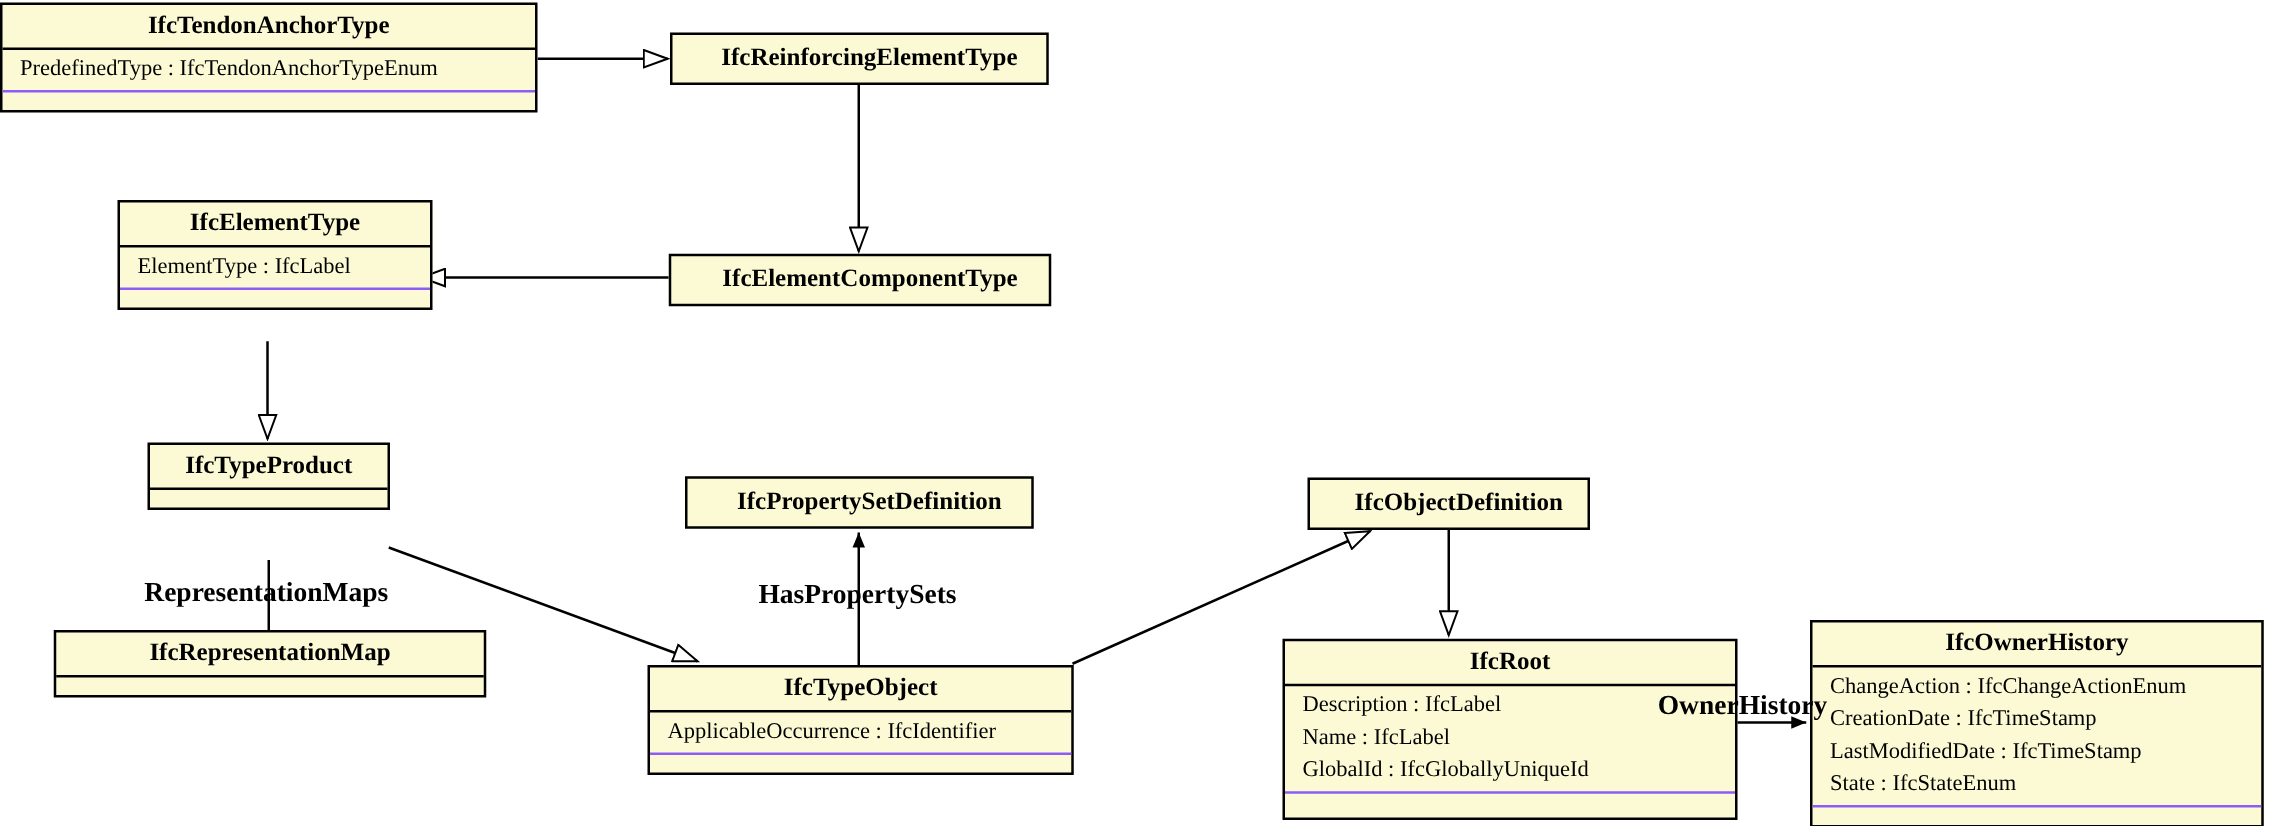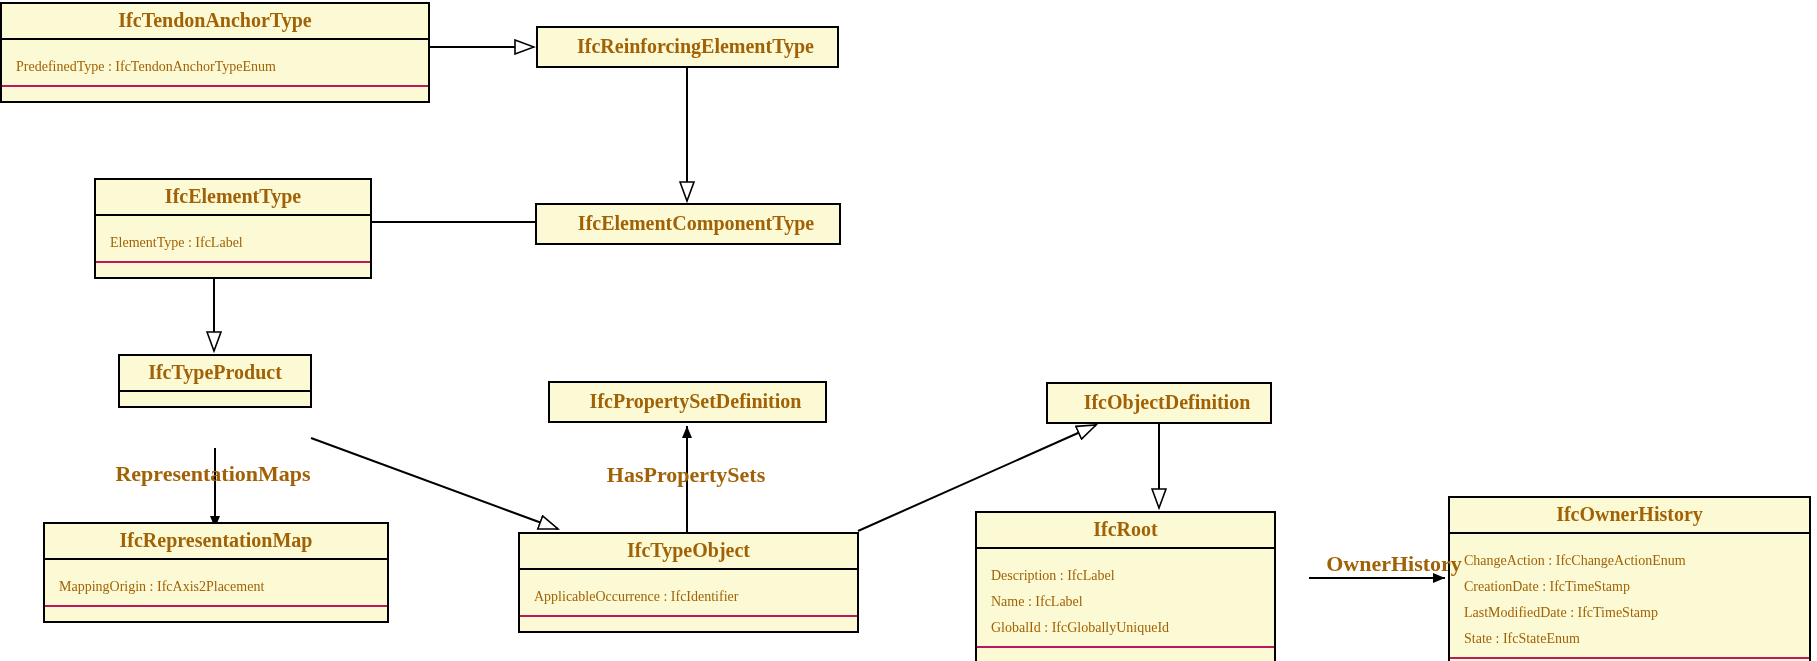--- a/index.html
+++ b/index.html
@@ -7,21 +7,21 @@
     padding: 0;
     background: #ffffff;
   }
   #canvas {
     position: relative;
     width: 1817px;
     height: 661px;
     background: #ffffff;
     overflow: hidden;
     font-family: "Liberation Serif", "DejaVu Serif", serif;
-    color: #a16207;
+    color: #000000;
   }
   #edges {
     position: absolute;
     left: 0;
     top: 0;
     pointer-events: none;
   }
   .uml-node {
     position: absolute;
     box-sizing: border-box;
@@ -34,23 +34,23 @@
     text-align: center;
     padding: 5px 12px 6px 12px;
     border-bottom: 2px solid #000000;
     white-space: nowrap;
   }
   .uml-node.single .node-title {
     border-bottom: none;
     padding: 7px 14px 8px 30px;
   }
   .node-attrs {
-    font-size: 14px;
-    padding: 14px 10px 5px 14px;
-    border-bottom: 2px solid #be185d;
+    font-size: 18px;
+    padding: 1px 10px 5px 14px;
+    border-bottom: 2px solid #8b5cf6;
   }
   .attr-line {
     line-height: 26px;
     white-space: nowrap;
   }
   .node-empty {
     height: 14px;
   }
   .node-empty.tall {
     height: 19px;
@@ -96,21 +96,21 @@
     <div class="node-attrs">
       <div class="attr-line">PredefinedType : IfcTendonAnchorTypeEnum</div>
     </div>
     <div class="node-empty"></div>
   </div>
 
   <div class="uml-node single" style="left:536px; top:26px; width:303px;">
     <div class="node-title">IfcReinforcingElementType</div>
   </div>
 
-  <div class="uml-node" style="left:94px; top:178px; width:278px;">
+  <div class="uml-node" style="left:94px; top:160px; width:252px;">
     <div class="node-title">IfcElementType</div>
     <div class="node-attrs">
       <div class="attr-line">ElementType : IfcLabel</div>
     </div>
     <div class="node-empty"></div>
   </div>
 
   <div class="uml-node single" style="left:535px; top:203px; width:306px;">
     <div class="node-title">IfcElementComponentType</div>
   </div>
@@ -121,37 +121,34 @@
   </div>
 
   <div class="uml-node single" style="left:548px; top:381px; width:279px;">
     <div class="node-title">IfcPropertySetDefinition</div>
   </div>
 
   <div class="uml-node single" style="left:1046px; top:382px; width:226px;font-family:Liberation Serif, serif;">
     <div class="node-title">IfcObjectDefinition</div>
   </div>
 
-  <div class="uml-node" style="left:43px; top:522px; width:346px;">
+  <div class="uml-node" style="left:43px; top:504px; width:346px;">
     <div class="node-title">IfcRepresentationMap</div>
-    <div class="node-attrs">
-      <div class="attr-line">MappingOrigin : IfcAxis2Placement</div>
-    </div>
     <div class="node-empty"></div>
   </div>
 
   <div class="uml-node" style="left:518px; top:532px; width:341px;">
     <div class="node-title">IfcTypeObject</div>
     <div class="node-attrs">
       <div class="attr-line">ApplicableOccurrence : IfcIdentifier</div>
     </div>
     <div class="node-empty"></div>
   </div>
 
-  <div class="uml-node" style="left:975px; top:511px; width:301px;">
+  <div class="uml-node" style="left:1026px; top:511px; width:364px;">
     <div class="node-title">IfcRoot</div>
     <div class="node-attrs">
       <div class="attr-line">Description : IfcLabel</div>
       <div class="attr-line">Name : IfcLabel</div>
       <div class="attr-line">GlobalId : IfcGloballyUniqueId</div>
     </div>
     <div class="node-empty tall"></div>
   </div>
 
   <div class="uml-node" style="left:1448px; top:496px; width:363px;">

